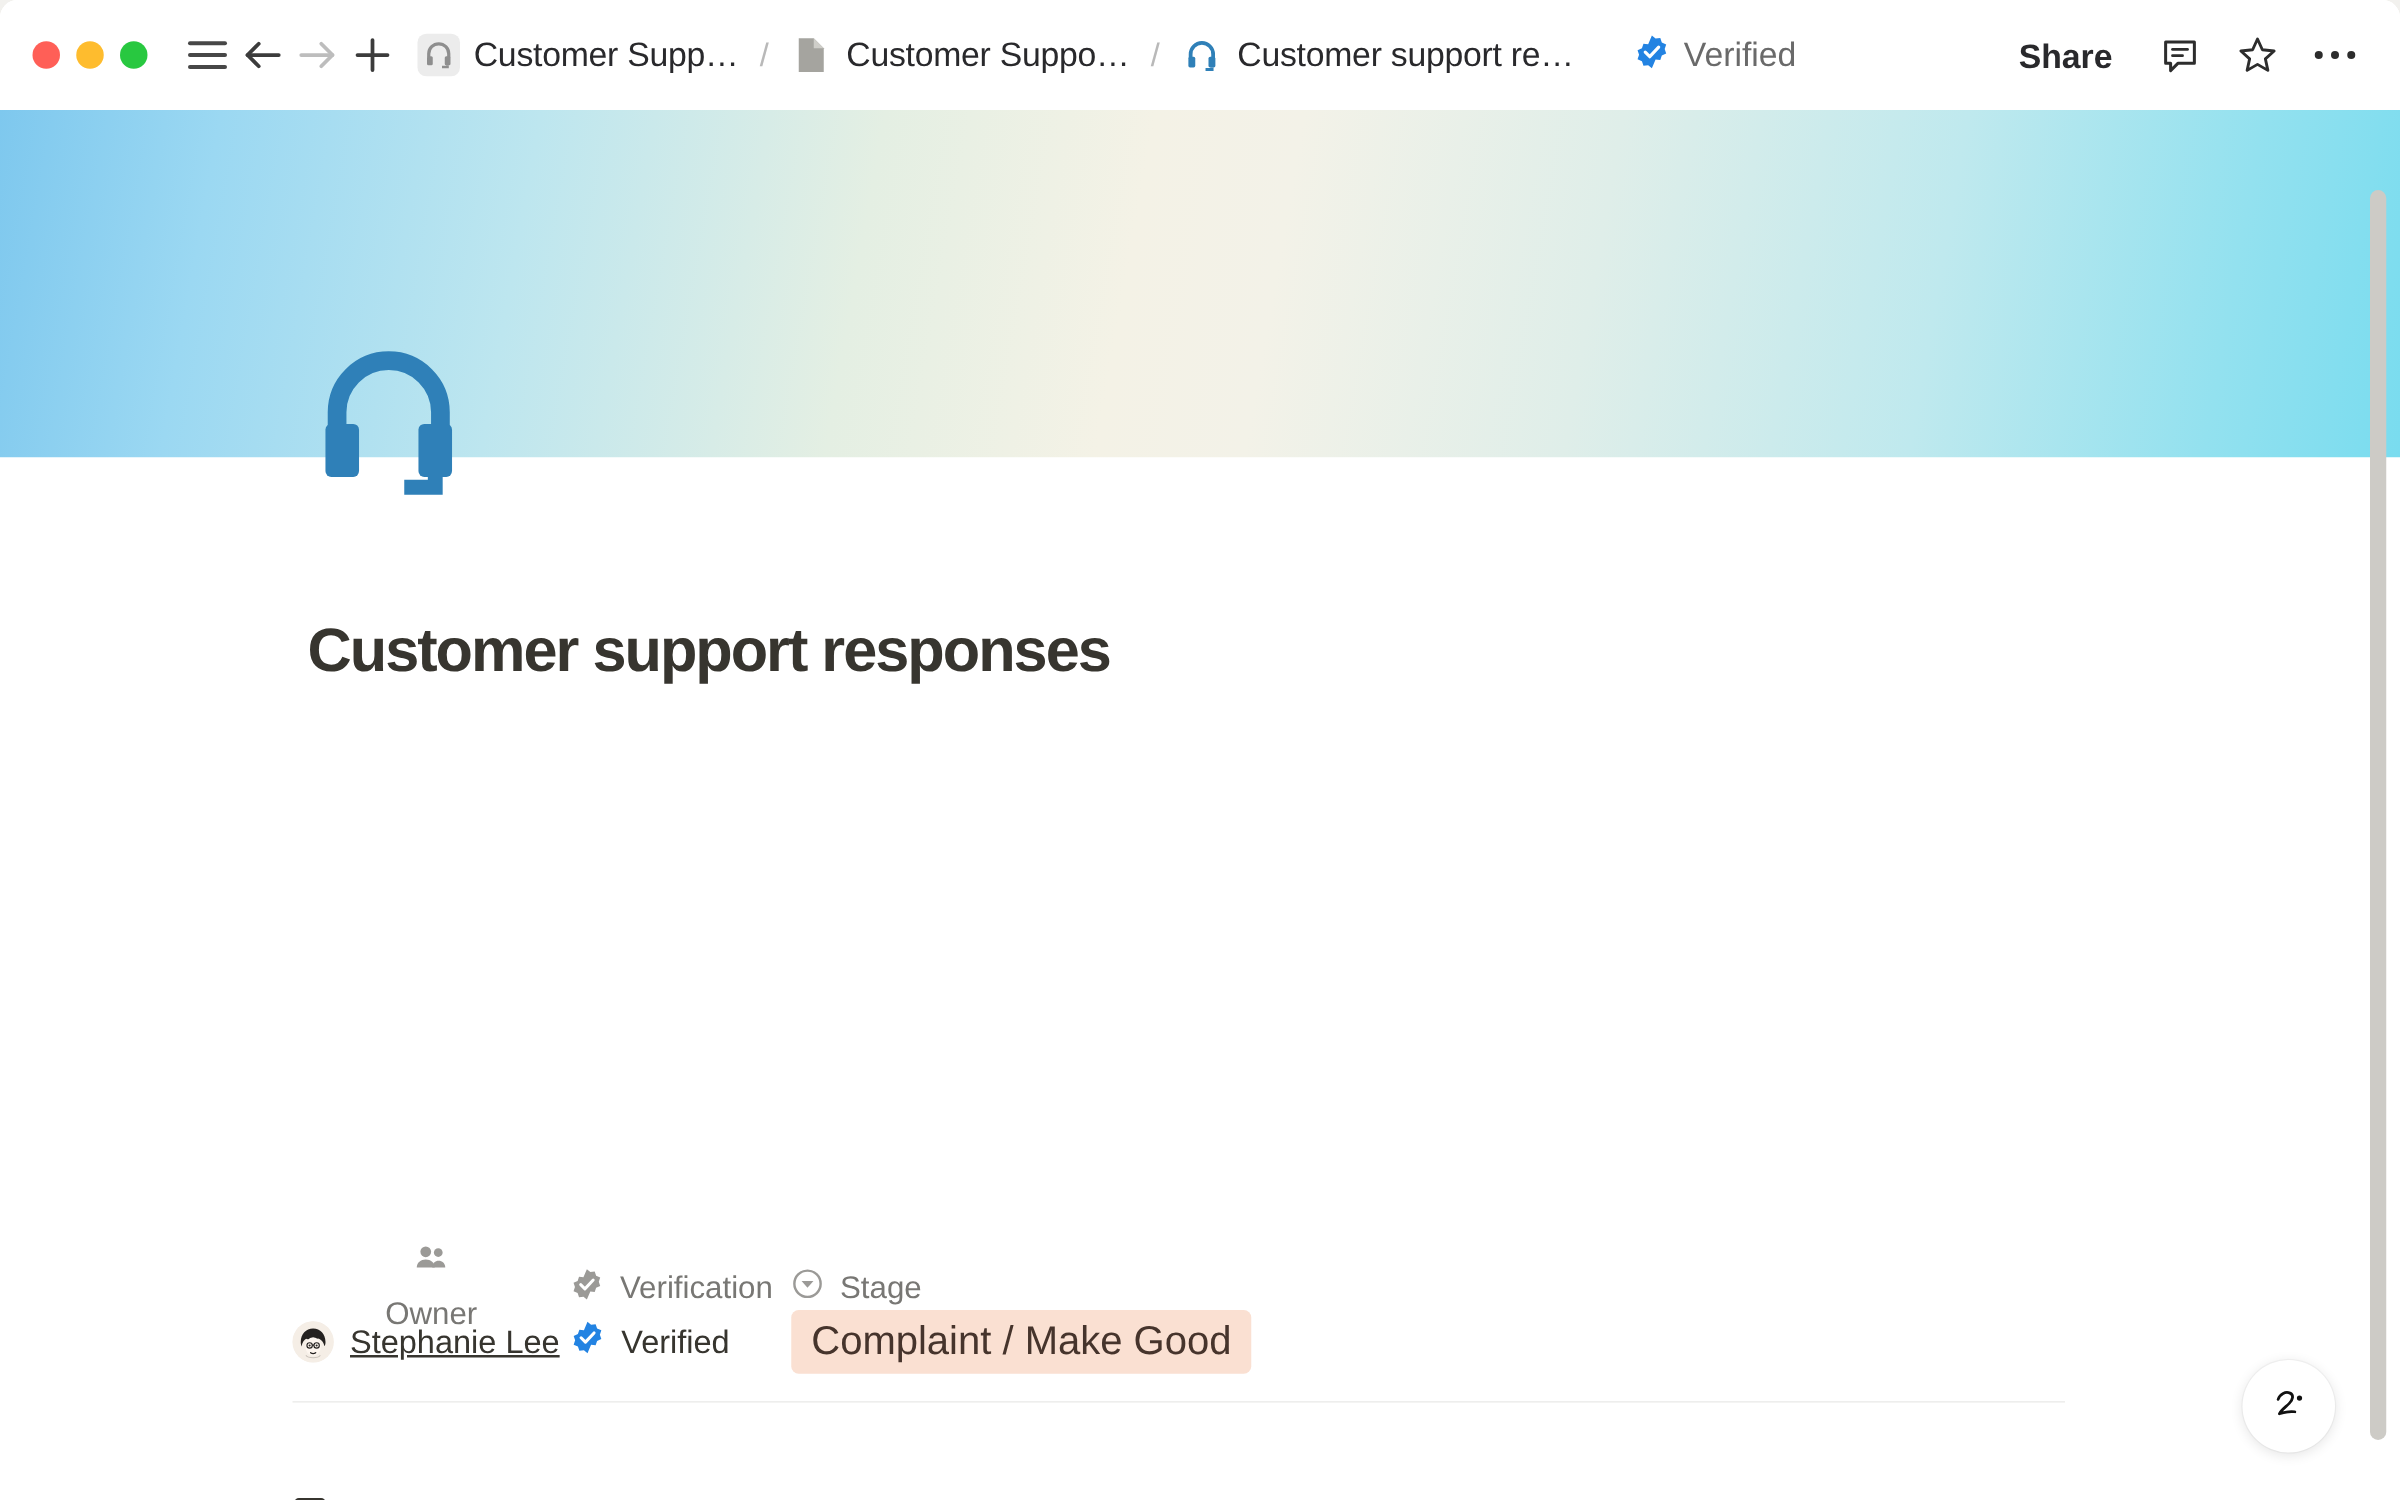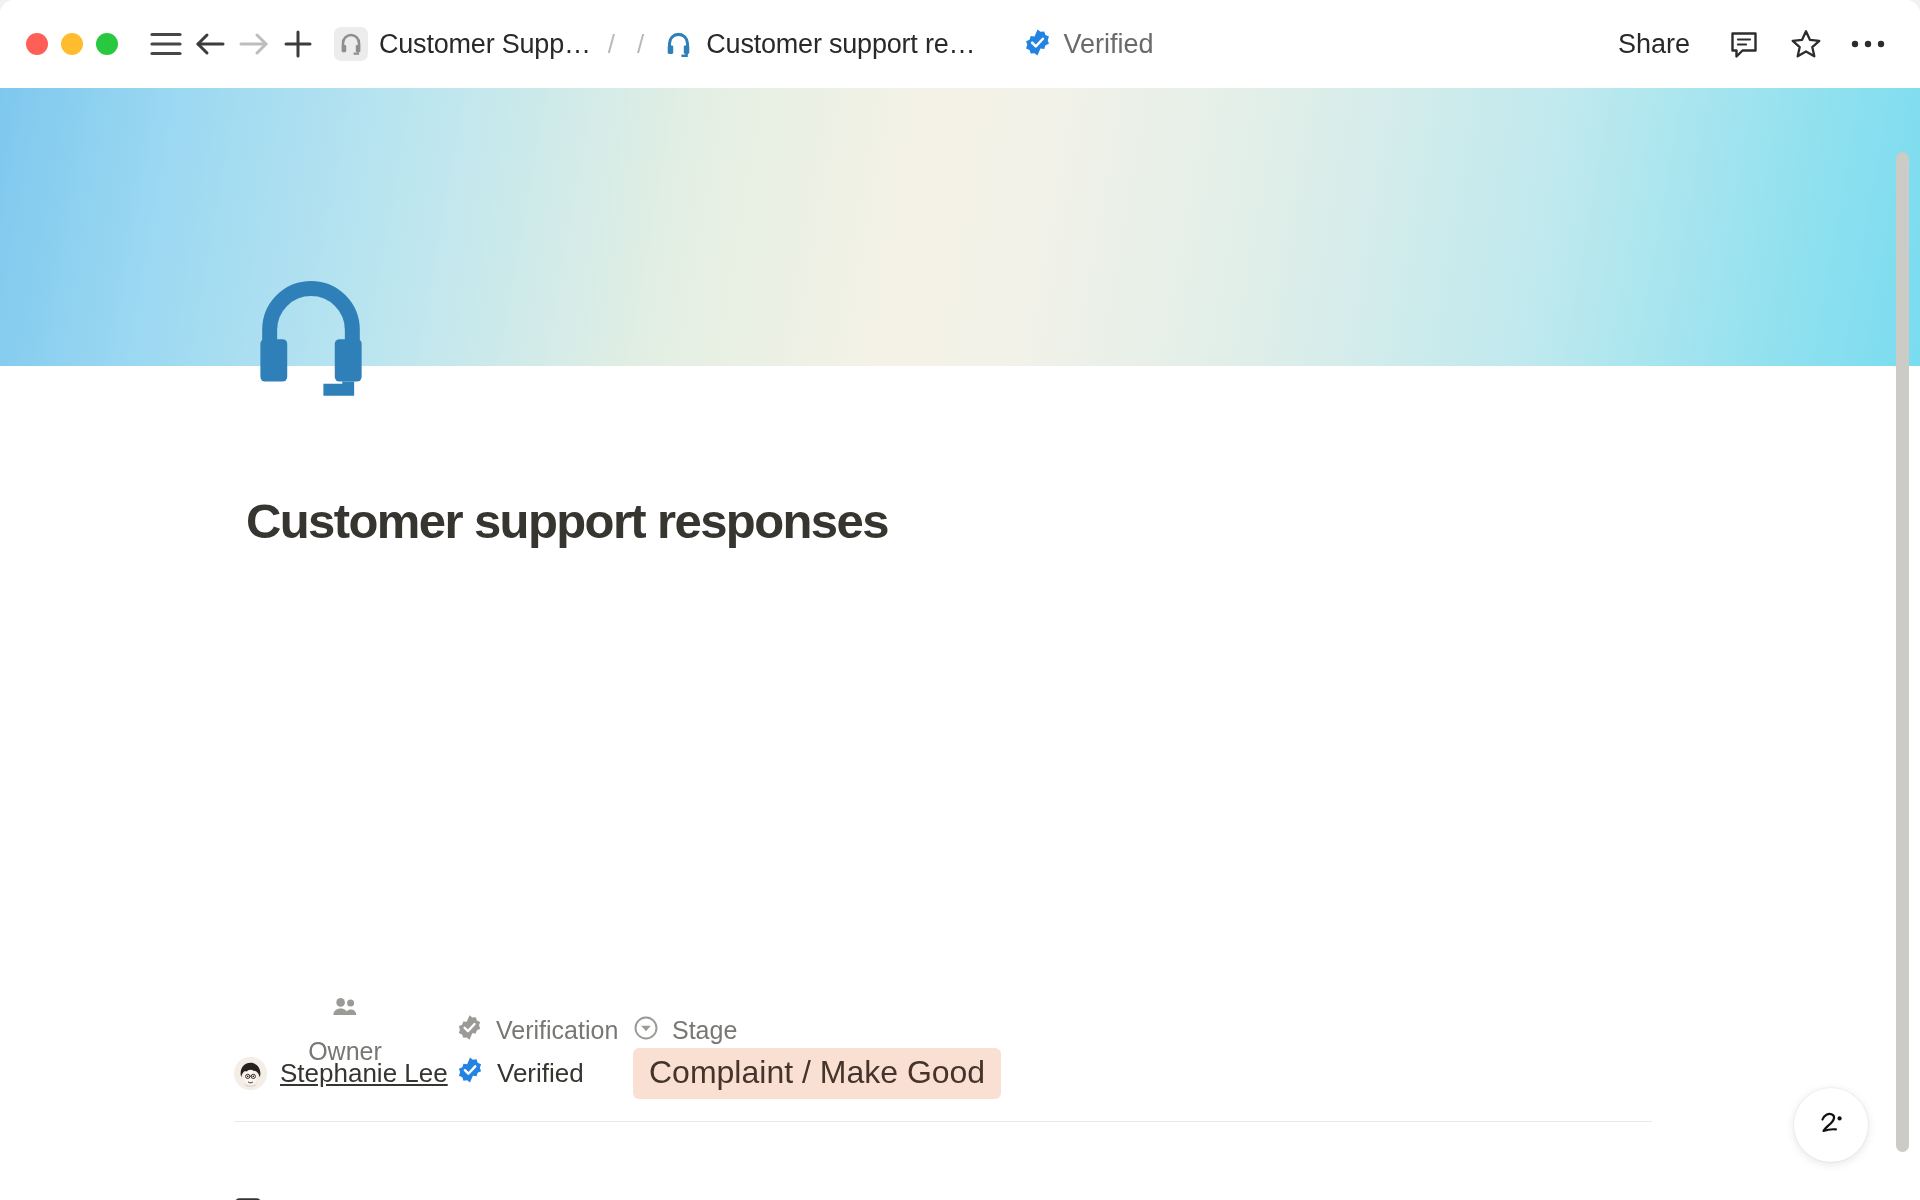--- a/index.html
+++ b/index.html
@@ -97,22 +97,23 @@
     white-space: nowrap;
   }
   .verified-chip .vtext {
     font-size: 27px;
     color: #6a6a6a;
   }
 
   .topright {
     margin-left: auto;
     display: flex;
-    align-items: center;
+    align-items: flex-end;
     gap: 0;
+    font-weight: bold;
   }
   .share-btn {
     font-size: 27px;
     color: #29292c;
     padding: 9px 18px;
     border-radius: 7px;
     white-space: nowrap;
   }
   .icon-btn {
     width: 52px; height: 52px;
@@ -334,20 +335,29 @@
             <rect x="2.6" y="13" width="4.6" height="7.2" rx="1.2" fill="#8e8e8e"></rect>
             <rect x="16.8" y="13" width="4.6" height="7.2" rx="1.2" fill="#8e8e8e"></rect>
             <path d="M19 20.2v1.4h-4.4" fill="none" stroke="#8e8e8e" stroke-width="2.1"></path>
           </svg>
         </span>
         <span class="crumb-label">Customer Supp…</span>
       </div>
 
       <span class="crumb-sep">/</span>
 
+      <div class="crumb">
+        <span class="crumb-icon">
+          <svg width="26" height="30" viewBox="0 0 26 30">
+            <path d="M3 1.5h12l8 8v19H3z" fill="#a5a49f"></path>
+            <path d="M15 1.5v8h8z" fill="#cfcec9"></path>
+          </svg>
+        </span>
+        <span class="crumb-label">Customer Suppo…</span>
+      </div>
 
       <span class="crumb-sep">/</span>
 
       <div class="crumb">
         <span class="crumb-icon">
           <svg width="27" height="27" viewBox="0 0 24 24">
             <path d="M4 14v-3a8 8 0 0 1 16 0v3" fill="none" stroke="#2f80b8" stroke-width="2.7"></path>
             <rect x="2.4" y="12.8" width="4.9" height="7.6" rx="1.2" fill="#2f80b8"></rect>
             <rect x="16.7" y="12.8" width="4.9" height="7.6" rx="1.2" fill="#2f80b8"></rect>
             <path d="M19.2 20.4v1.5h-4.6" fill="none" stroke="#2f80b8" stroke-width="2.2"></path>

